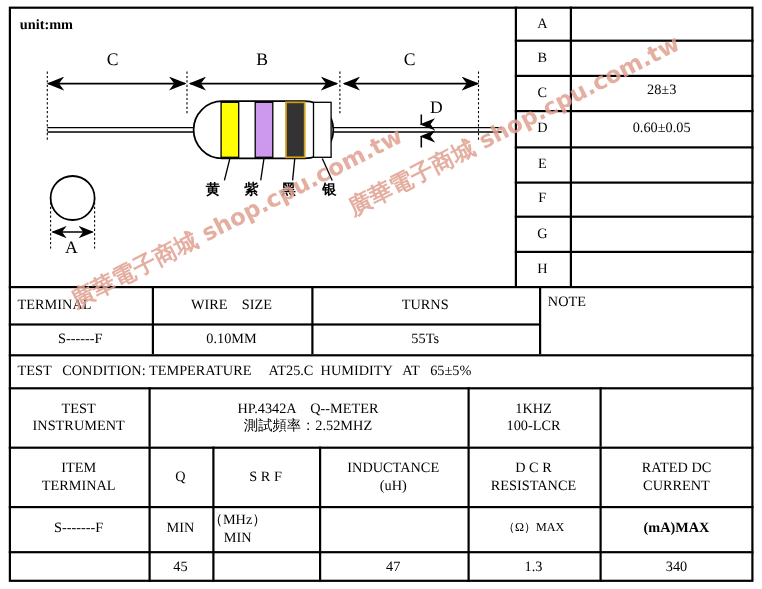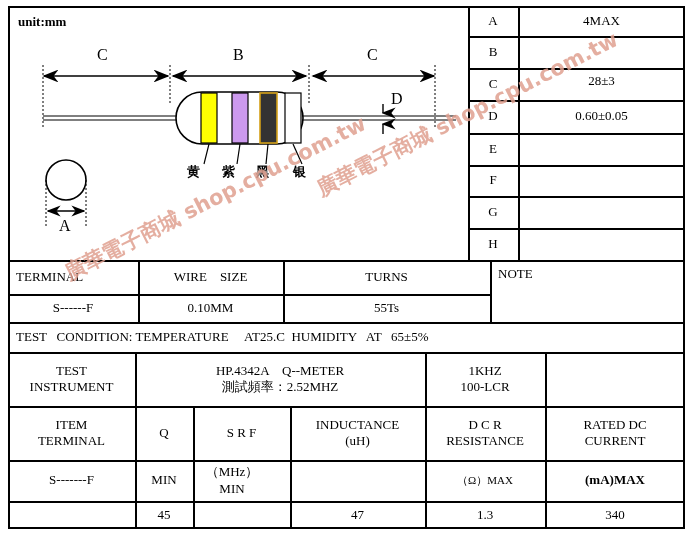--- a/index.html
+++ b/index.html
@@ -202,21 +202,20 @@
 
   <div class="cell" style="left:468px; top:6px;   width:50px; height:30px;">A</div>
   <div class="cell" style="left:468px; top:36px;  width:50px; height:32px;">B</div>
   <div class="cell" style="left:468px; top:68px;  width:50px; height:32px;">C</div>
   <div class="cell" style="left:468px; top:100px; width:50px; height:33px;">D</div>
   <div class="cell" style="left:468px; top:133px; width:50px; height:32px;">E</div>
   <div class="cell" style="left:468px; top:165px; width:50px; height:31px;">F</div>
   <div class="cell" style="left:468px; top:196px; width:50px; height:32px;">G</div>
   <div class="cell" style="left:468px; top:228px; width:50px; height:32px;">H</div>
 
-  <div class="cell" style="left:518px; top:6px;   width:167px; height:30px;">4MAX</div>
   <div class="cell" style="left:518px; top:68px;  width:167px; height:26px;">28±3</div>
   <div class="cell" style="left:518px; top:100px; width:167px; height:33px;">0.60±0.05</div>
   <div class="cell" style="left:518px; top:133px; width:167px; height:32px;"></div>
   <div class="cell" style="left:518px; top:165px; width:167px; height:31px;"></div>
   <div class="cell" style="left:518px; top:196px; width:167px; height:32px;"></div>
   <div class="cell" style="left:518px; top:228px; width:167px; height:32px;"></div>
 
   <div class="hline" style="left:8px;   top:260px; width:677px;"></div>
   <div class="hline" style="left:8px;   top:294px; width:482px;"></div>
   <div class="hline" style="left:8px;   top:322px; width:677px;"></div>
@@ -288,21 +287,21 @@
     <span>RATED DC</span>
     <span>CURRENT</span>
   </div>
 
   <div class="cell stack" style="left:8px;   top:460px; width:127px; height:41px;">
     <span>S-------F</span>
   </div>
   <div class="cell stack" style="left:135px; top:460px; width:58px;  height:41px;">
     <span>MIN</span>
   </div>
-  <div class="cell stack" style="left:193px; top:460px; width:78px;  height:41px;">
+  <div class="cell stack" style="left:177px; top:460px; width:78px;  height:41px;">
     <span>（MHz）</span>
     <span>MIN</span>
   </div>
   <div class="cell stack sm" style="left:425px; top:460px; width:120px; height:41px;">
     <span>（Ω）MAX</span>
   </div>
   <div class="cell stack" style="left:545px; top:460px; width:140px; height:41px;font-weight:bold;">
     <span>(mA)MAX</span>
   </div>
 

